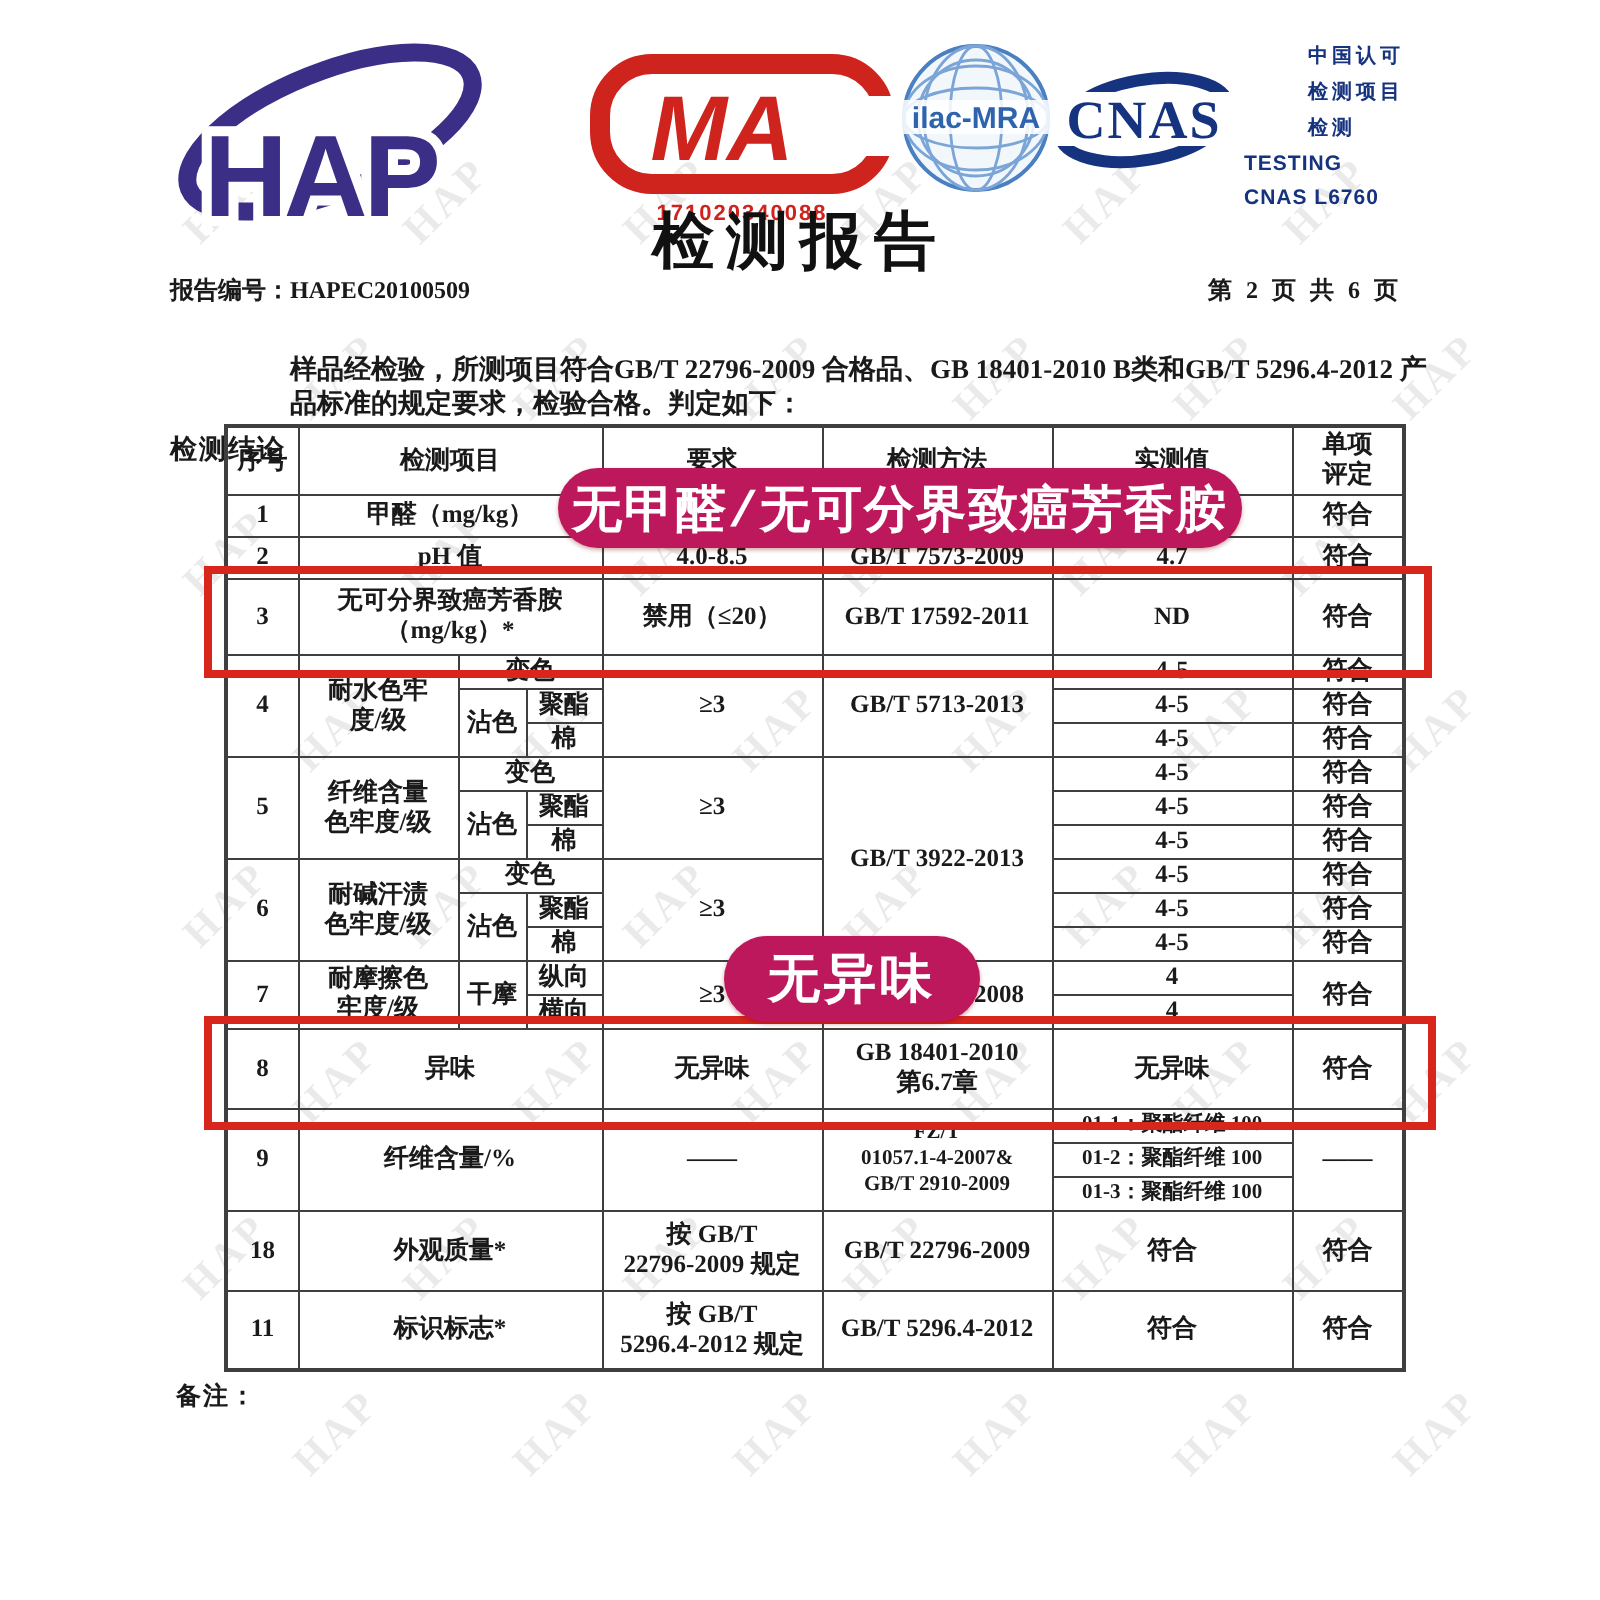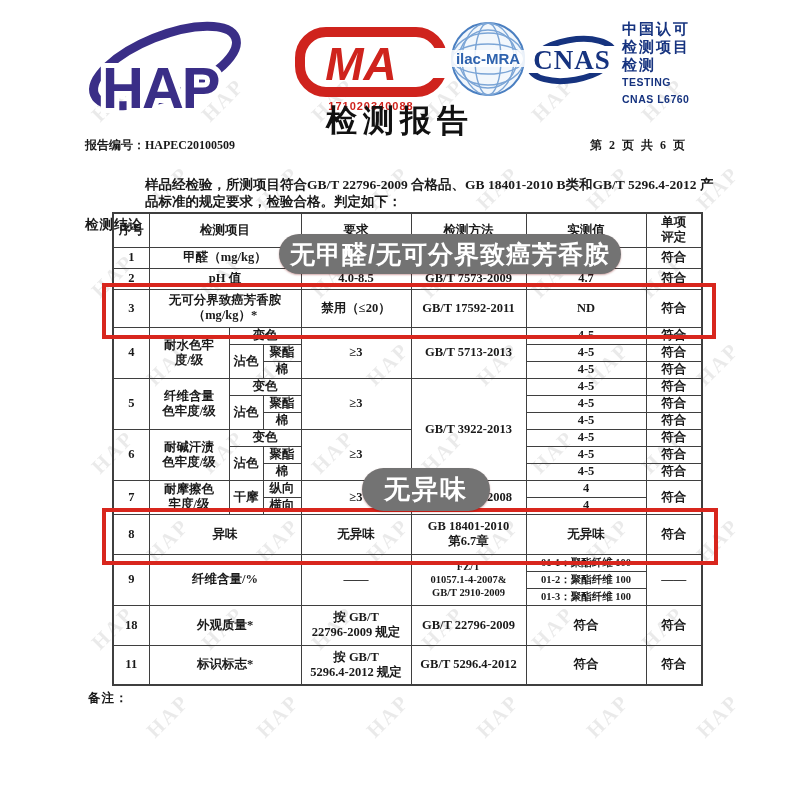--- a/index.html
+++ b/index.html
@@ -12,42 +12,42 @@
 
   .content { position:absolute; inset:0; z-index:1; }
 
   
   .hap-logo { position:absolute; left:80px; top:16px; }
   .cma-block { position:absolute; left:293px; top:26px; width:156px; text-align:center; }
   .cma-number { color:#cf231d; font-weight:bold; font-size:11px; letter-spacing:1px; font-family:"Liberation Sans",sans-serif; margin-top:-4px; }
   .ilac-logo { position:absolute; left:449px; top:20px; }
   .cnas-logo { position:absolute; left:526px; top:32px; }
   .accred { position:absolute; left:622px; top:20px; color:#16337f; font-weight:bold; font-family:"Liberation Sans",sans-serif; }
-  .accred .cn { font-size:15px; line-height:18px; letter-spacing:2px; }
+  .accred .cn { font-size:10px; line-height:18px; letter-spacing:2px;margin-left:32px; }
   .accred .en { font-size:10.5px; line-height:17px; letter-spacing:0.5px; }
 
   .doc-title { position:absolute; left:0; top:100px; width:800px; text-align:center; font-size:31px; font-weight:bold; letter-spacing:6px; color:#111; }
 
   .report-line { position:absolute; left:85px; top:137px; width:620px; font-size:12px; font-weight:bold; }
-  .report-line .page-info { position:absolute; right:18px; top:0; letter-spacing:2px; }
+  .report-line .page-info { position:absolute; right:4px; top:0; letter-spacing:2px; }
 
   .conclusion { position:absolute; left:85px; top:176px; width:633px; font-size:13.5px; font-weight:bold; line-height:17px; }
   .c-label { position:absolute; left:0; top:0; letter-spacing:1px;margin-top:40px; }
   .c-text { margin-left:60px; white-space:pre-line; }
 
   
   .report-table { position:absolute; left:112px; top:212px; border-collapse:collapse; table-layout:fixed; width:589px; background:transparent; }
   .report-table td, .report-table th { border:1px solid #3f3f3f; text-align:center; vertical-align:middle; padding:0 2px; font-size:12.5px; font-weight:bold; white-space:pre-line; line-height:15px; }
   .report-table { border:2px solid #3f3f3f; }
   tr.h34{height:34px;} tr.h21{height:21px;} tr.h38{height:38px;} tr.h17{height:17px;} tr.h40{height:40px;}
   td.small { font-size:10.5px; line-height:13px; }
 
   
   .overlay { position:absolute; z-index:3; pointer-events:none; }
-  .badge { background:#737373; color:#ffffff; font-weight:bold; display:flex; align-items:center; justify-content:center; font-family:Liberation Sans, sans-serif; box-shadow:0 1px 2px rgba(120,0,0,0.35); }
+  .badge { background:#be185d; color:#ffffff; font-weight:bold; display:flex; align-items:center; justify-content:center; font-family:Liberation Mono, monospace; box-shadow:0 1px 2px rgba(120,0,0,0.35); }
   .badge1 { left:279px; top:234px; width:342px; height:40px; border-radius:22px; font-size:25px; letter-spacing:1px; }
   .badge2 { left:362px; top:468px; width:128px; height:43px; border-radius:22px; font-size:26px; letter-spacing:2px; }
   .hl-rect { border:4px solid #d8261d; z-index:2; background:transparent; }
   .hl-rect1 { left:102px; top:283px; width:606px; height:48px; }
   .hl-rect2 { left:102px; top:508px; width:608px; height:49px; }
 
   .notes { position:absolute; left:88px; top:690px; width:600px; font-size:12.5px; font-weight:bold; }
   .notes-label { position:absolute; left:0; top:0; letter-spacing:1px; }
   .notes-items { margin-left:75px; }
   .notes-items div { line-height:16.5px; }

